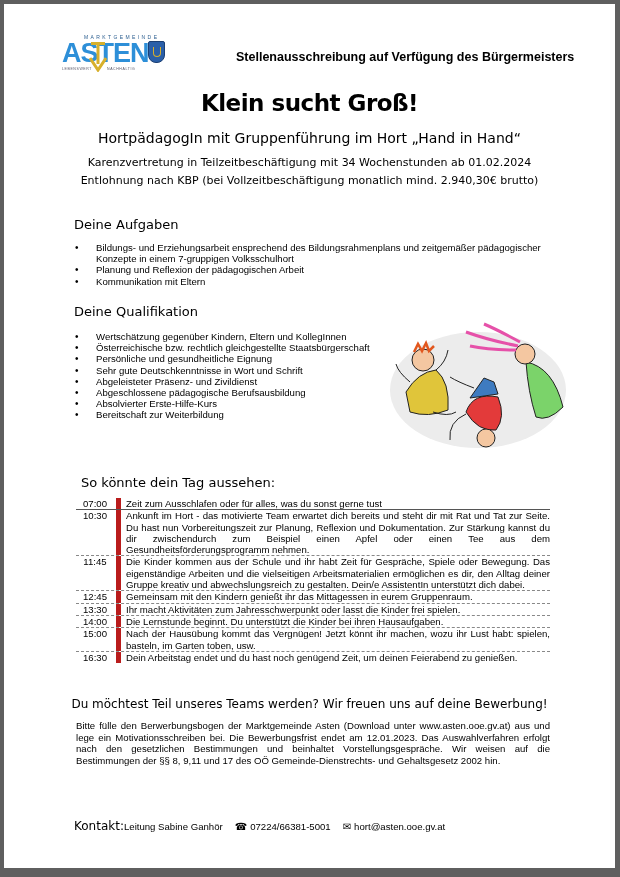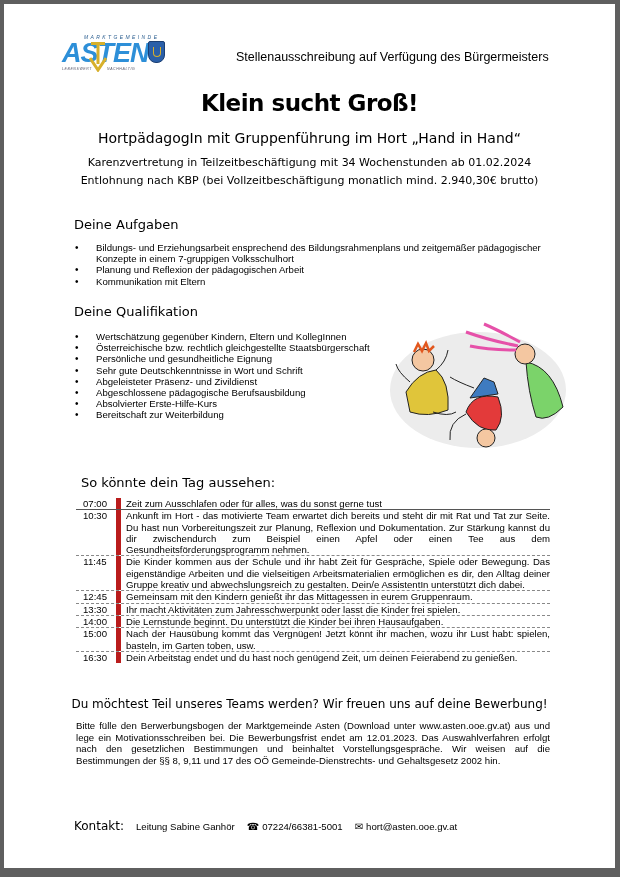--- a/index.html
+++ b/index.html
@@ -14,29 +14,29 @@
     .page {
       position: absolute;
       left: 4px; top: 4px;
       width: 611px; height: 864px;
       background: #ffffff;
     }
     .abs { position: absolute; }
     .hand { font-family: "DejaVu Sans", sans-serif; }
 
     
-    .logo { left: 58px; top: 30px; width: 110px; height: 42px; font-style: italic; }
+    .logo { left: 58px; top: 30px; width: 110px; height: 42px; }
     .logo-top { left: 22px; top: 0; font-size: 5px; letter-spacing: 2.4px; color: #2a5d8f; }
     .logo-word { left: 0; top: 4px; font-size: 27px; font-weight: bold; color: #2d8fd8; letter-spacing: -1px; font-family: "Liberation Sans", sans-serif; }
     .logo-sub-l { left: 0; top: 33px; font-size: 3.5px; color: #556; letter-spacing: 0.6px; }
     .logo-sub-r { left: 45px; top: 33px; font-size: 3.5px; color: #556; letter-spacing: 0.6px; }
     .logo-anchor { left: 27px; top: 6px; width: 18px; height: 32px; }
     .crest { left: 86px; top: 7px; width: 15px; height: 20px; background: #2a5fa8; border-radius: 2px 2px 8px 8px; border: 1px solid #1b3f73; }
     .crest::after { content: ""; position: absolute; left: 4px; top: 5px; width: 6px; height: 9px; border: 1.5px solid #d7b02c; border-top: none; border-radius: 0 0 4px 4px; }
-    .header-title { left: 232px; top: 46px; font-size: 12.5px; font-weight: normal; }
+    .header-title { left: 232px; top: 46px; font-size: 12.5px; font-weight: bold; }
 
     .title { left: 0; width: 611px; text-align: center; }
     .t1 { top: 86px; font-size: 23px; font-weight: bold; letter-spacing: -0.5px; }
     .t2 { top: 126px; font-size: 14px; }
     .t3 { top: 152px; font-size: 11px; }
     .t4 { top: 170px; font-size: 11px; }
 
     .section-head { font-size: 13px; left: 70px; }
     .ul { left: 70px; font-size: 9.6px; line-height: 11.2px; }
     .ul .li { position: relative; padding-left: 22px; }
@@ -50,21 +50,21 @@
     .srow { display: flex; border-bottom: 1px dashed #888; }
     .srow:first-child { border-bottom: 1px solid #555; }
     .srow:last-child { border-bottom: none; }
     .stime { width: 38px; flex: none; text-align: center; border-right: 5px solid #b91c1c; padding-right: 2px; }
     .sdesc { flex: 1; padding-left: 5px; text-align: justify; }
 
     .cta { left: 0; width: 611px; text-align: center; top: 693px; font-size: 12px; }
     .para { left: 72px; top: 716px; width: 474px; font-size: 9.6px; line-height: 11.6px; text-align: justify; }
 
     .contact { left: 70px; top: 815px; display: flex; align-items: baseline; font-size: 9.6px; white-space: nowrap; }
-    .contact .lbl { font-size: 12px; margin-right: 12px; }
+    .contact .lbl { font-size: 12px; }
     .contact .name { margin-right: 12px; }
     .contact .ico { font-size: 10px; margin-right: 3px; }
     .contact .phone { margin-right: 12px; }
   </style>
 </head>
 <body>
 
 <div class="page">
 
   <div class="abs logo">

